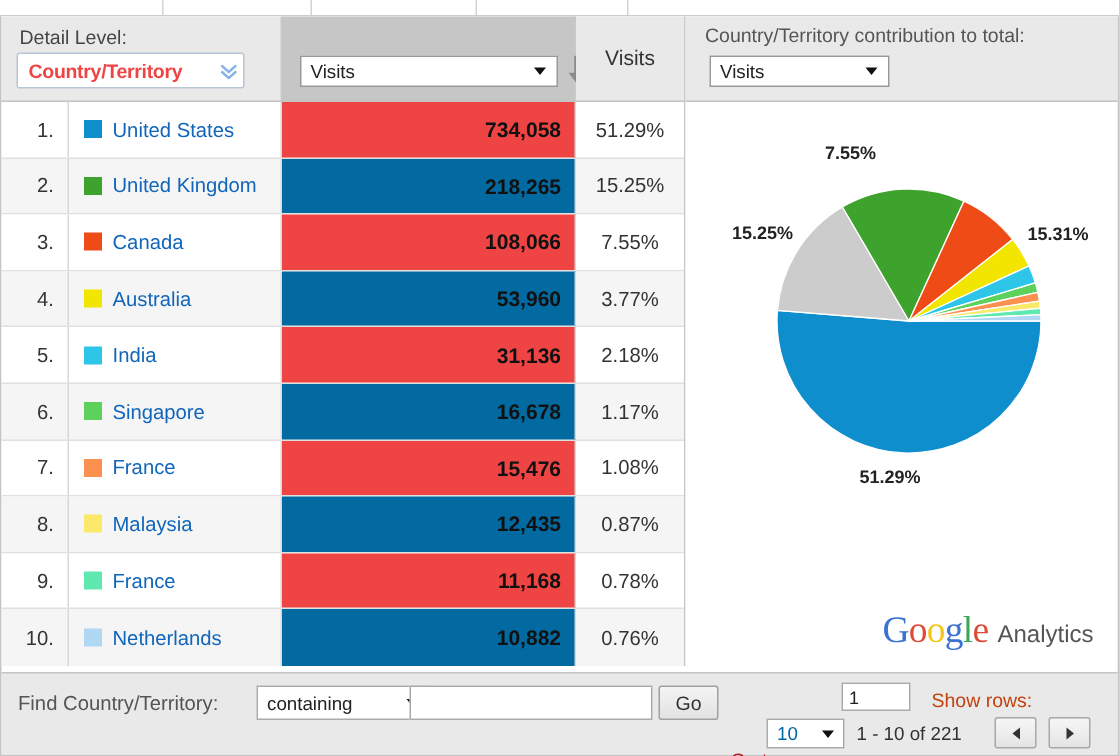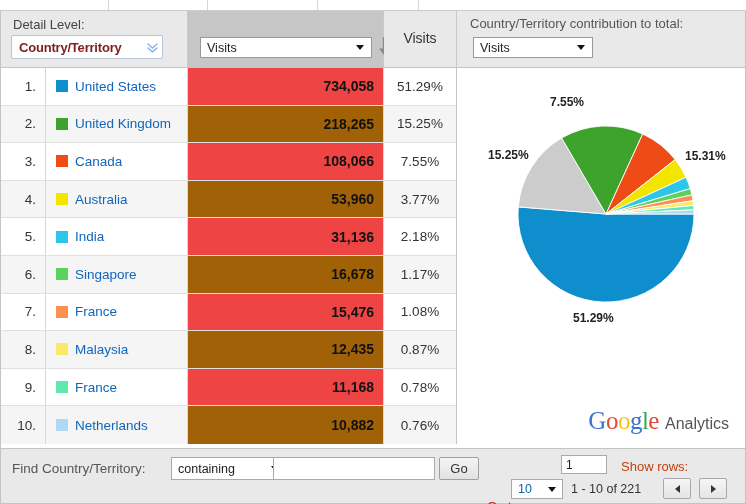--- a/index.html
+++ b/index.html
@@ -83,21 +83,21 @@
     background: #fff;
     border: 1px solid #b9c6d6;
     border-radius: 2px;
     display: flex; align-items: center;
     padding: 0 4px 0 7px;
   }
   .detail-select .txt {
     flex: 1;
     font-size: 13px;
     font-weight: bold;
-    color: #7f1d1d;
+    color: #ef4444;
     white-space: nowrap;
     letter-spacing: -0.2px;
   }
   .dbl-chev { display: block; width: 11px; height: 13px; }
 
   .metric-select {
     position: absolute;
     left: 12px; top: 26px;
     width: 172px; height: 21px;
     box-sizing: border-box;
@@ -198,21 +198,21 @@
     width: 196px;
     box-sizing: border-box;
     border-right: 1px solid #d8d8d8;
     display: flex; align-items: center; justify-content: flex-end;
     padding-right: 9px;
     font-size: 14px;
     font-weight: bold;
     color: #111;
   }
   .row.odd  .c-val { background: #ef4444; }
-  .row.even .c-val { background: #a16207; }
+  .row.even .c-val { background: #0369a1; }
   .c-pct {
     width: 72px;
     box-sizing: border-box;
     display: flex; align-items: center; justify-content: center;
     font-size: 13.5px;
     color: #333;
   }
 
   
   .chartpanel {

